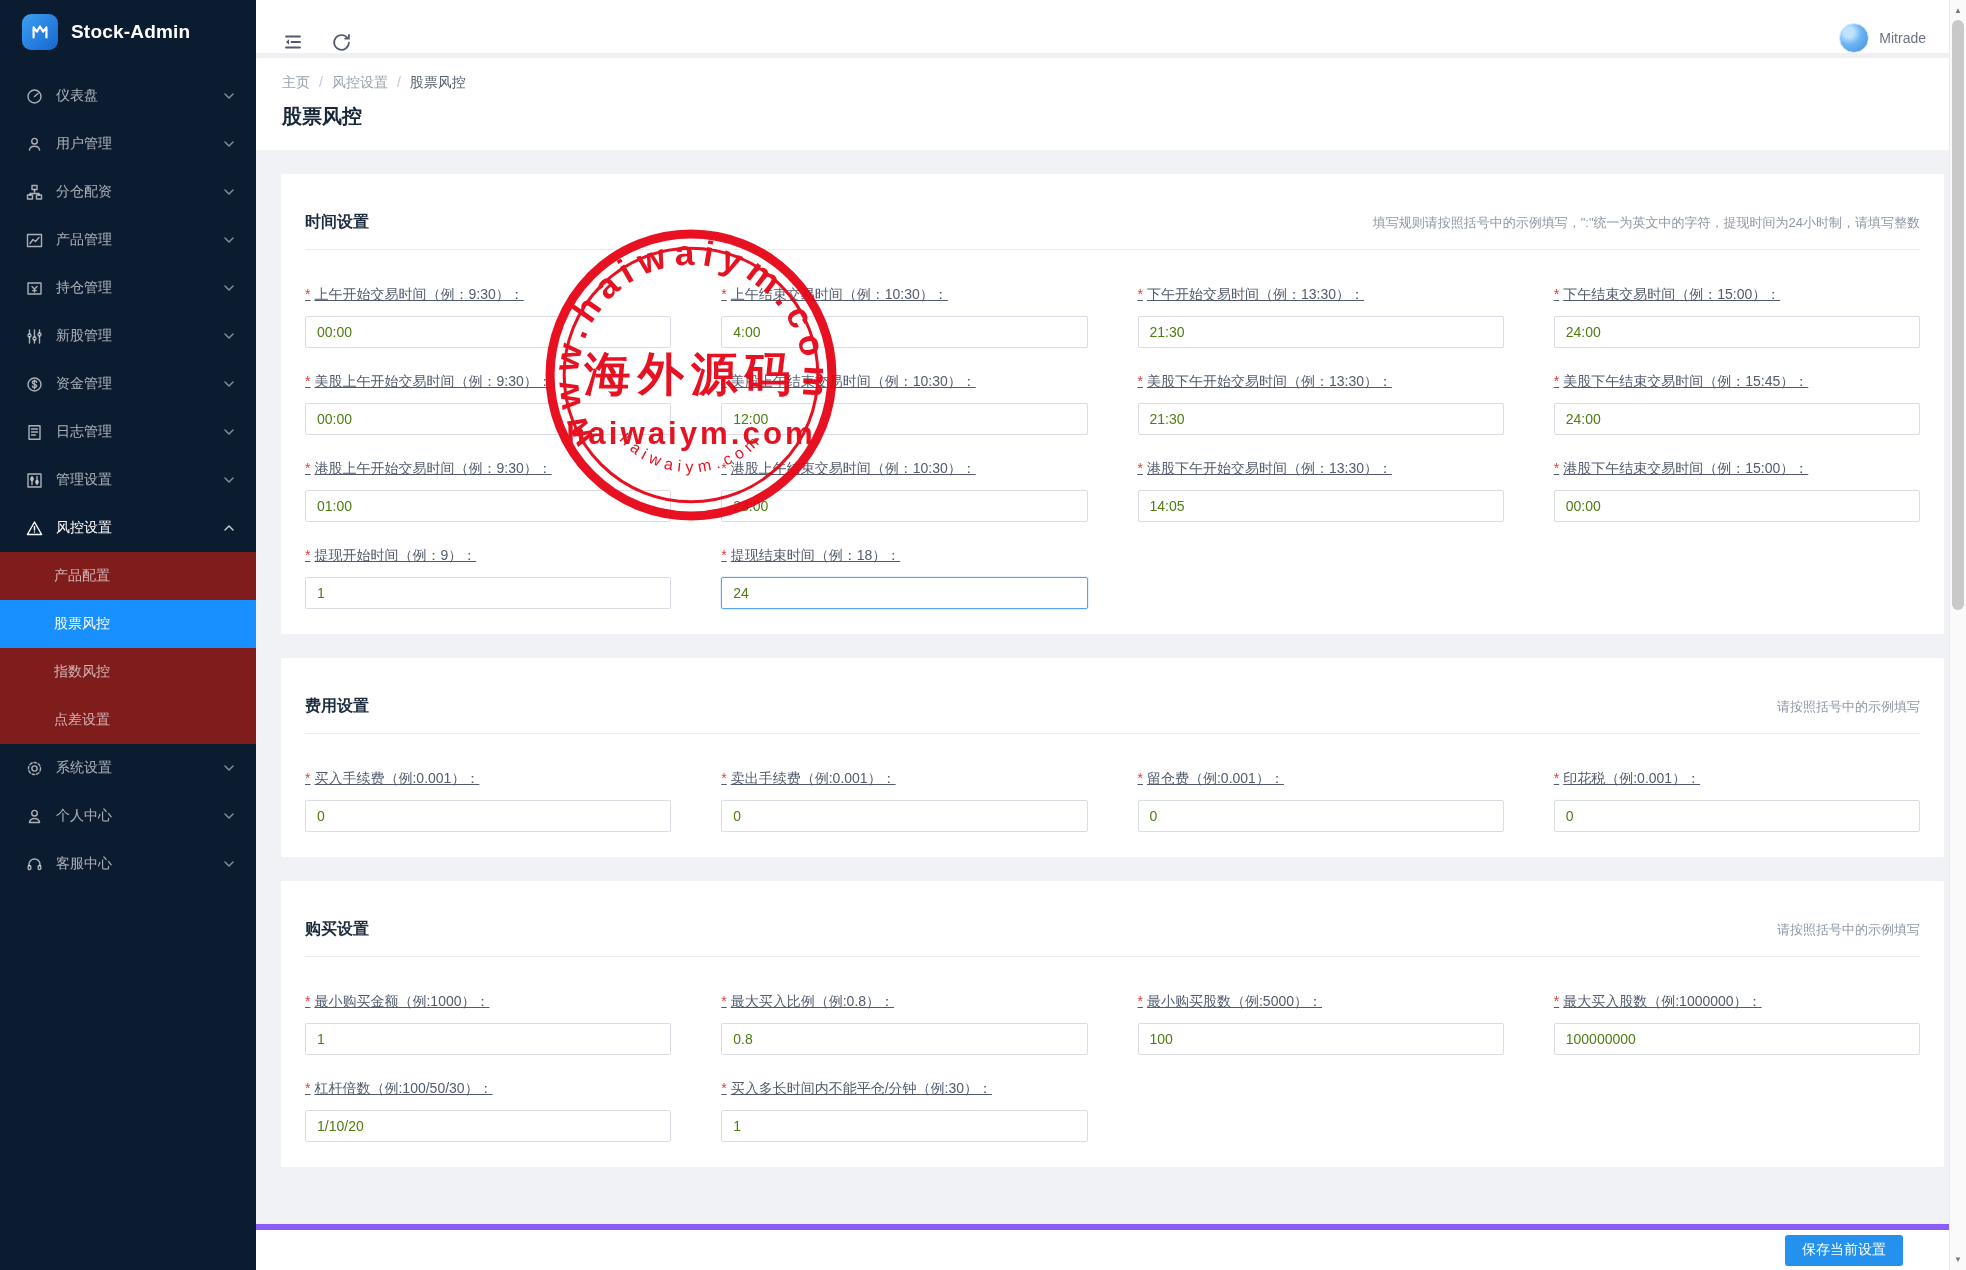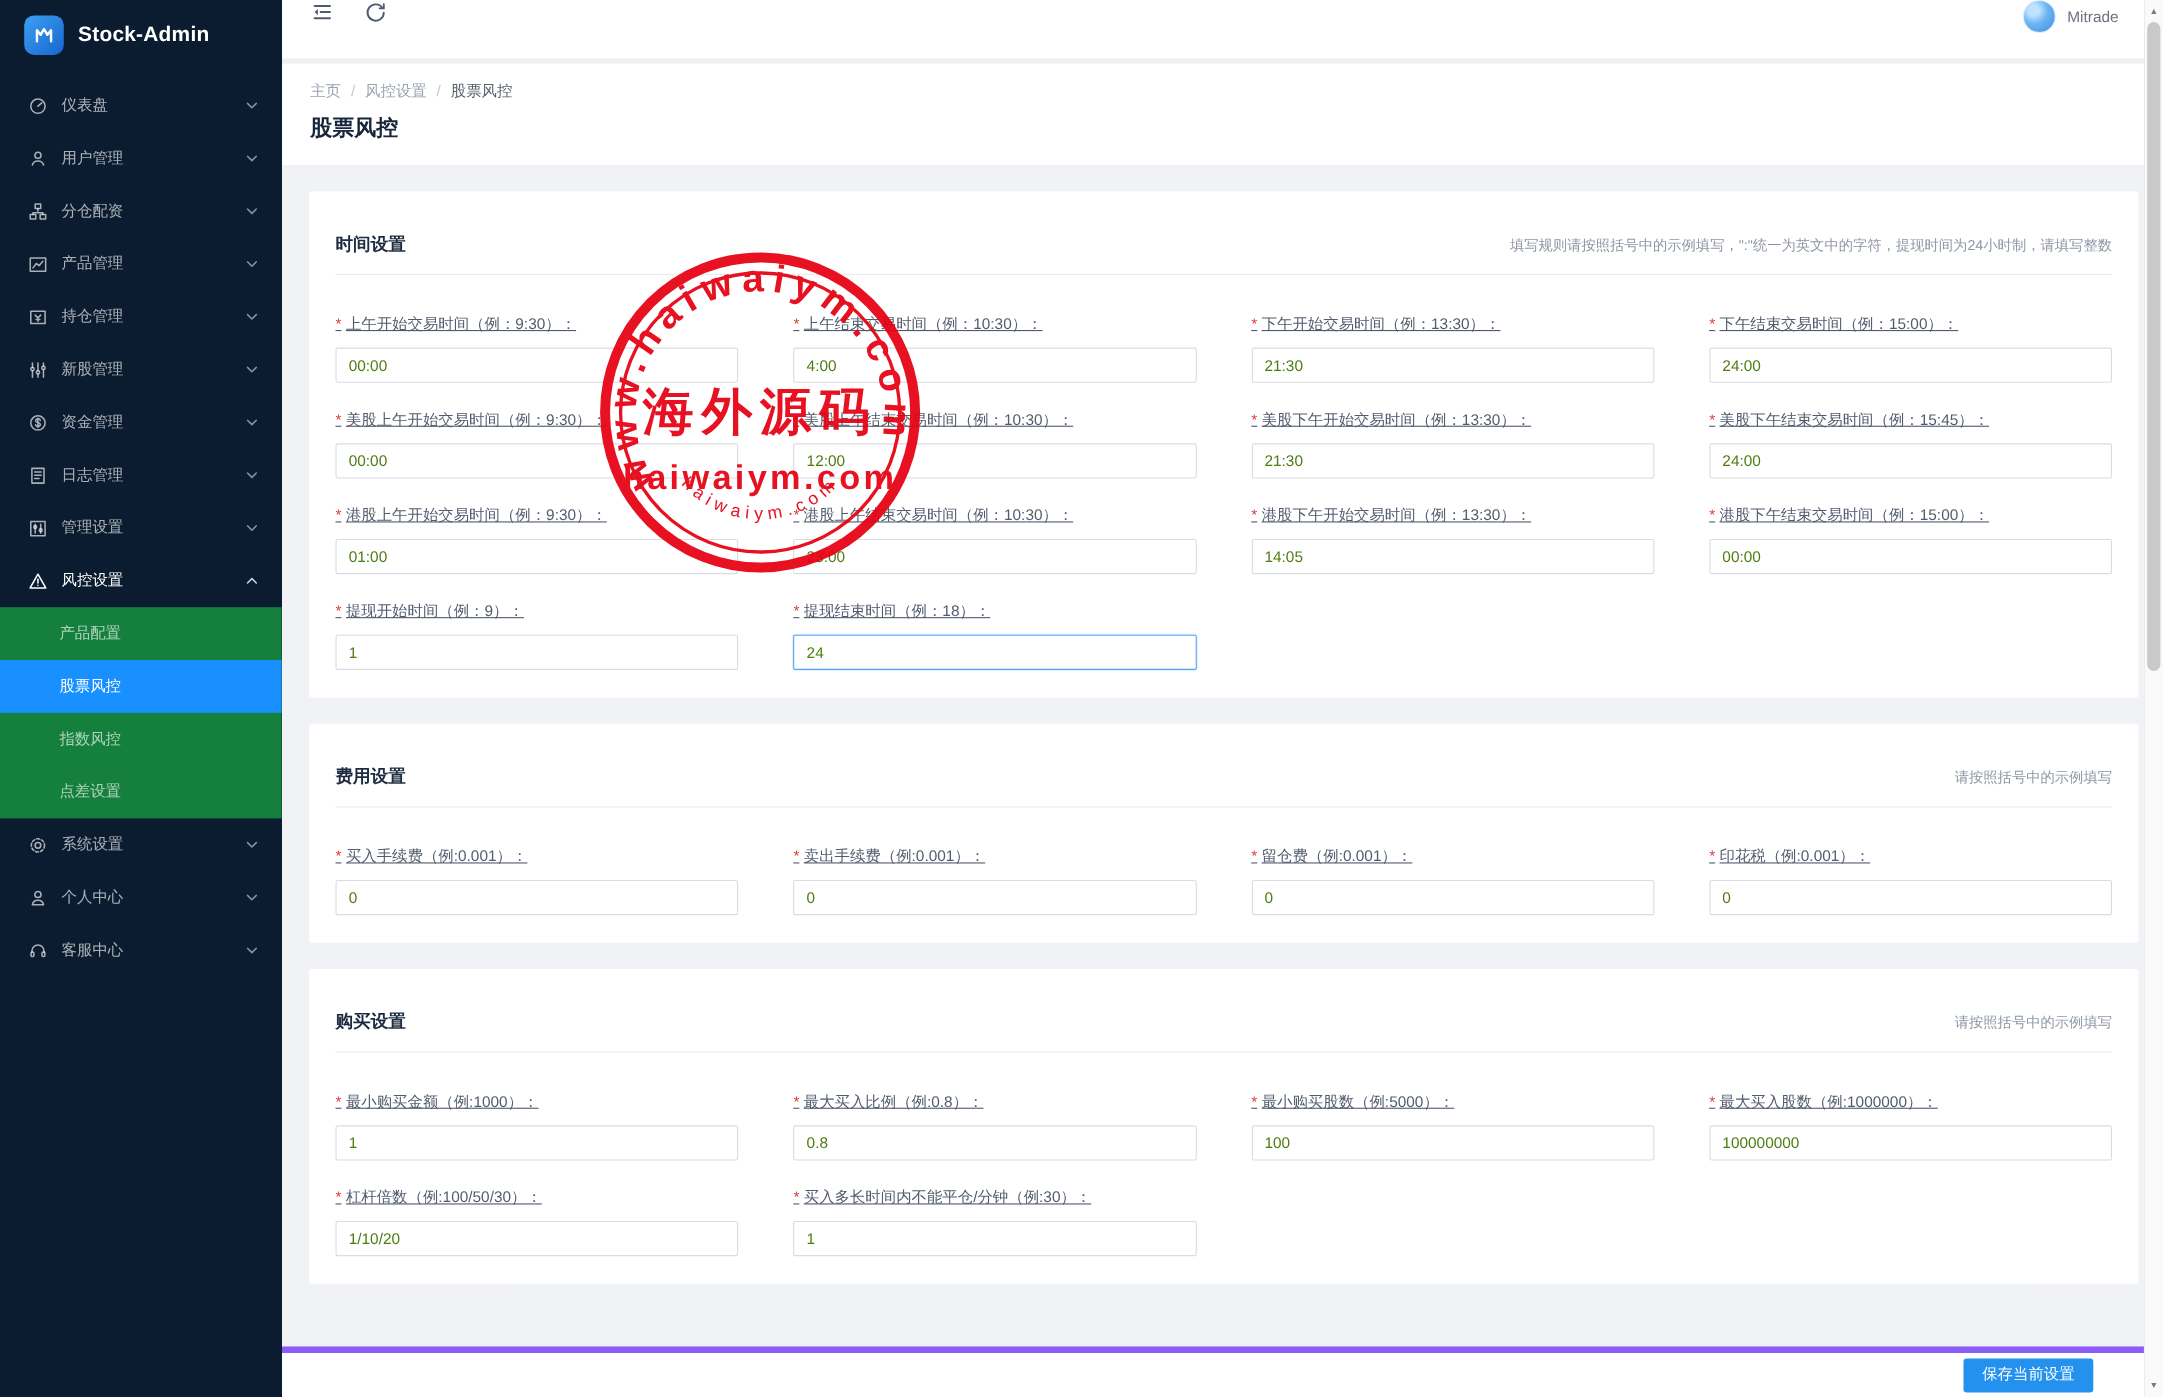--- a/index.html
+++ b/index.html
@@ -22,29 +22,29 @@
     background:linear-gradient(135deg,#3ba0f2,#1766cf);
     display:flex; align-items:center; justify-content:center;
   }
   .app-title { color:#fff; font-size:19px; font-weight:bold; margin-left:13px; letter-spacing:.2px; }
   .menu { margin-top:8px; }
   .menu-item { height:48px; display:flex; align-items:center; padding:0 22px 0 26px; font-size:14px; cursor:pointer; }
   .menu-item .mi-icon { width:17px; height:17px; margin-right:13px; display:flex; align-items:center; justify-content:center; }
   .menu-item .mi-label { flex:1; }
   .menu-item .mi-chevron { display:flex; opacity:.8; }
   .menu-item.open { color:#fff; }
-  .submenu { background:#15803d; }
+  .submenu { background:#7f1d1d; }
   .submenu-item { height:48px; display:flex; align-items:center; padding-left:54px; font-size:14px; cursor:pointer; color:rgba(255,255,255,.65); }
   .submenu-item.active { background:#1890ff; color:#fff; }
   svg.icn { stroke:currentColor; fill:none; stroke-width:1.4; stroke-linecap:round; stroke-linejoin:round; }
 
   
   .main { margin-left:256px; position:relative; height:1270px; }
   .topbar {
-    height:58px; background:#fff; display:flex; align-items:flex-start;
+    height:58px; background:#fff; display:flex; align-items:flex-end;
     justify-content:space-between; padding:0 40px 0 26px;
     border-bottom:5px solid #eef0f4;
   }
   .topbar-left { display:flex; align-items:center; gap:26px; }
   .tb-icon { width:22px; height:22px; display:flex; align-items:center; justify-content:center; color:#515a6e; cursor:pointer; }
   .topbar-right { display:flex; align-items:center; gap:10px; cursor:pointer; }
   .avatar {
     width:30px; height:30px; border-radius:50%;
     background:radial-gradient(circle at 32% 30%, #bfe2ff 0 18%, #6db5f2 45%, #3d8ede 100%);
     border:1px solid #d8eafc;

